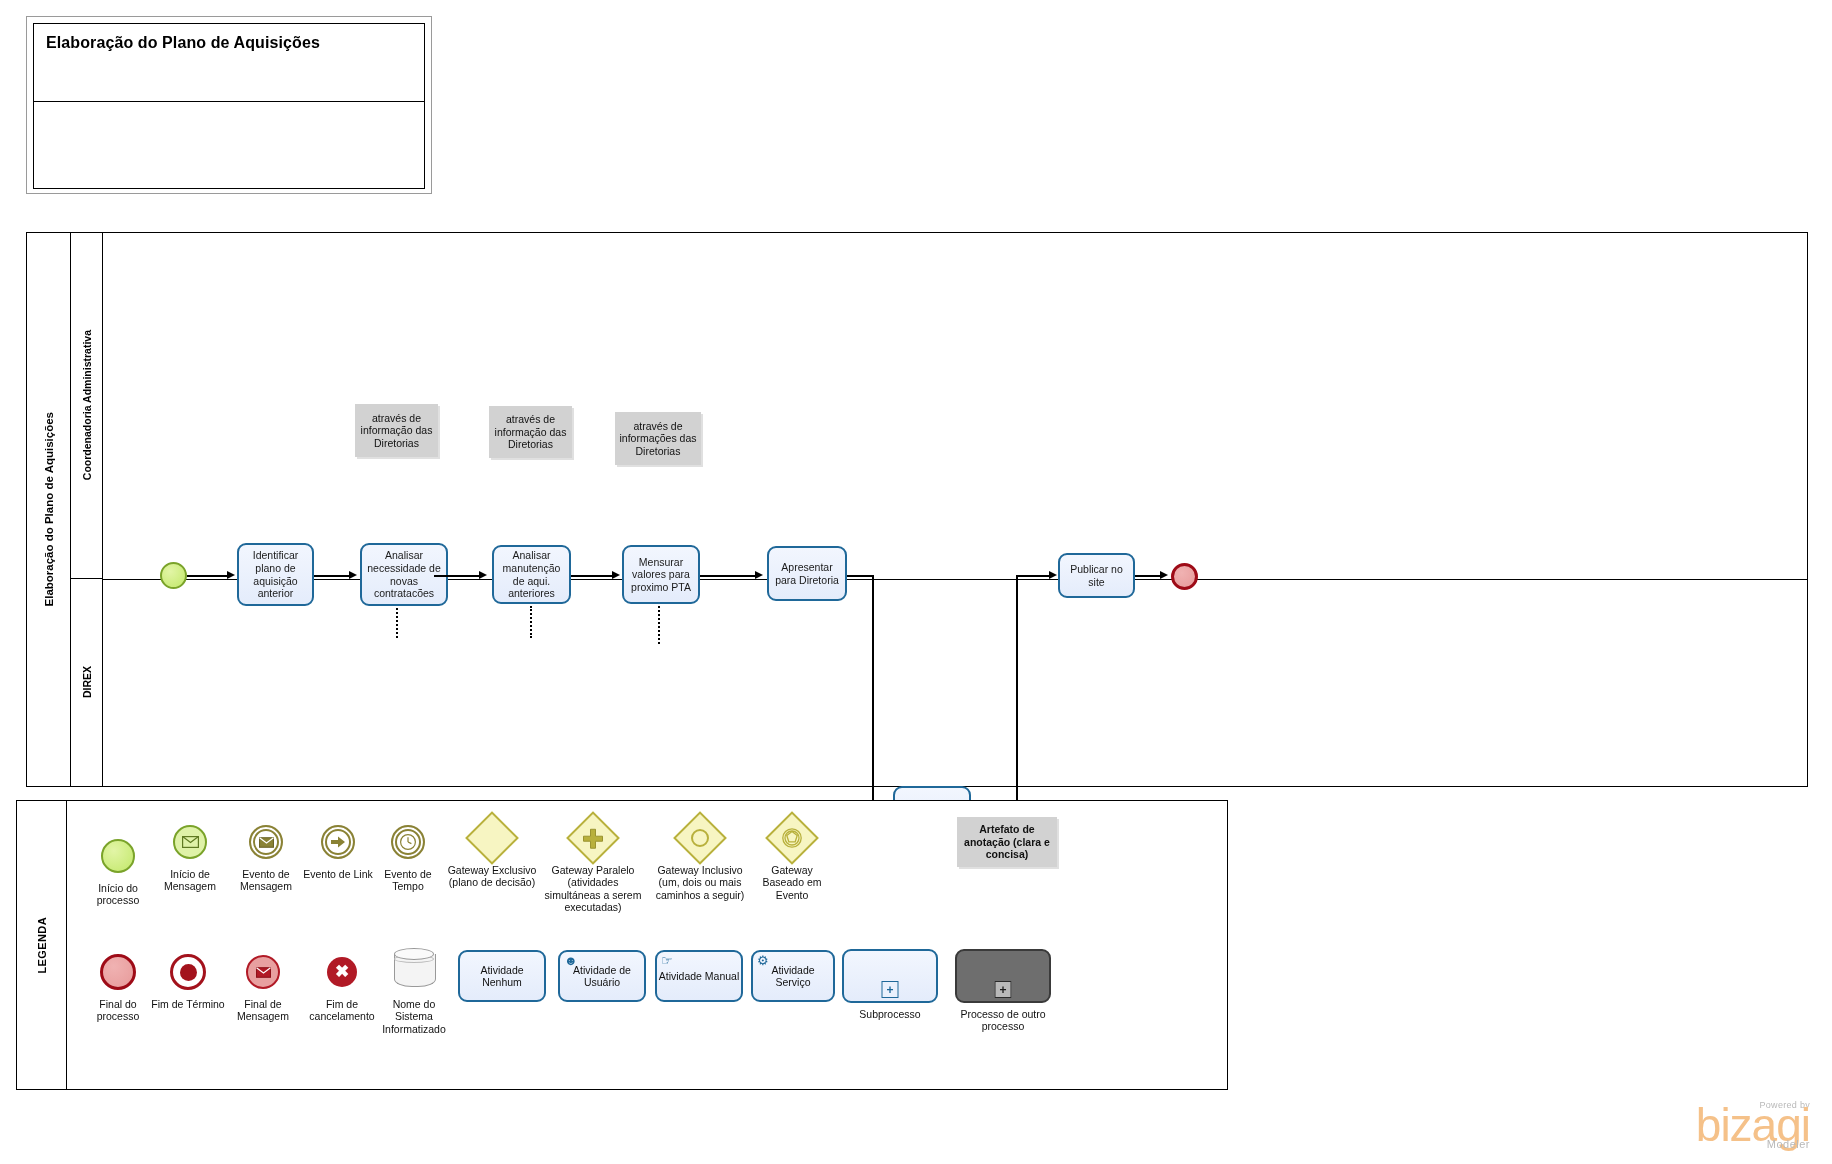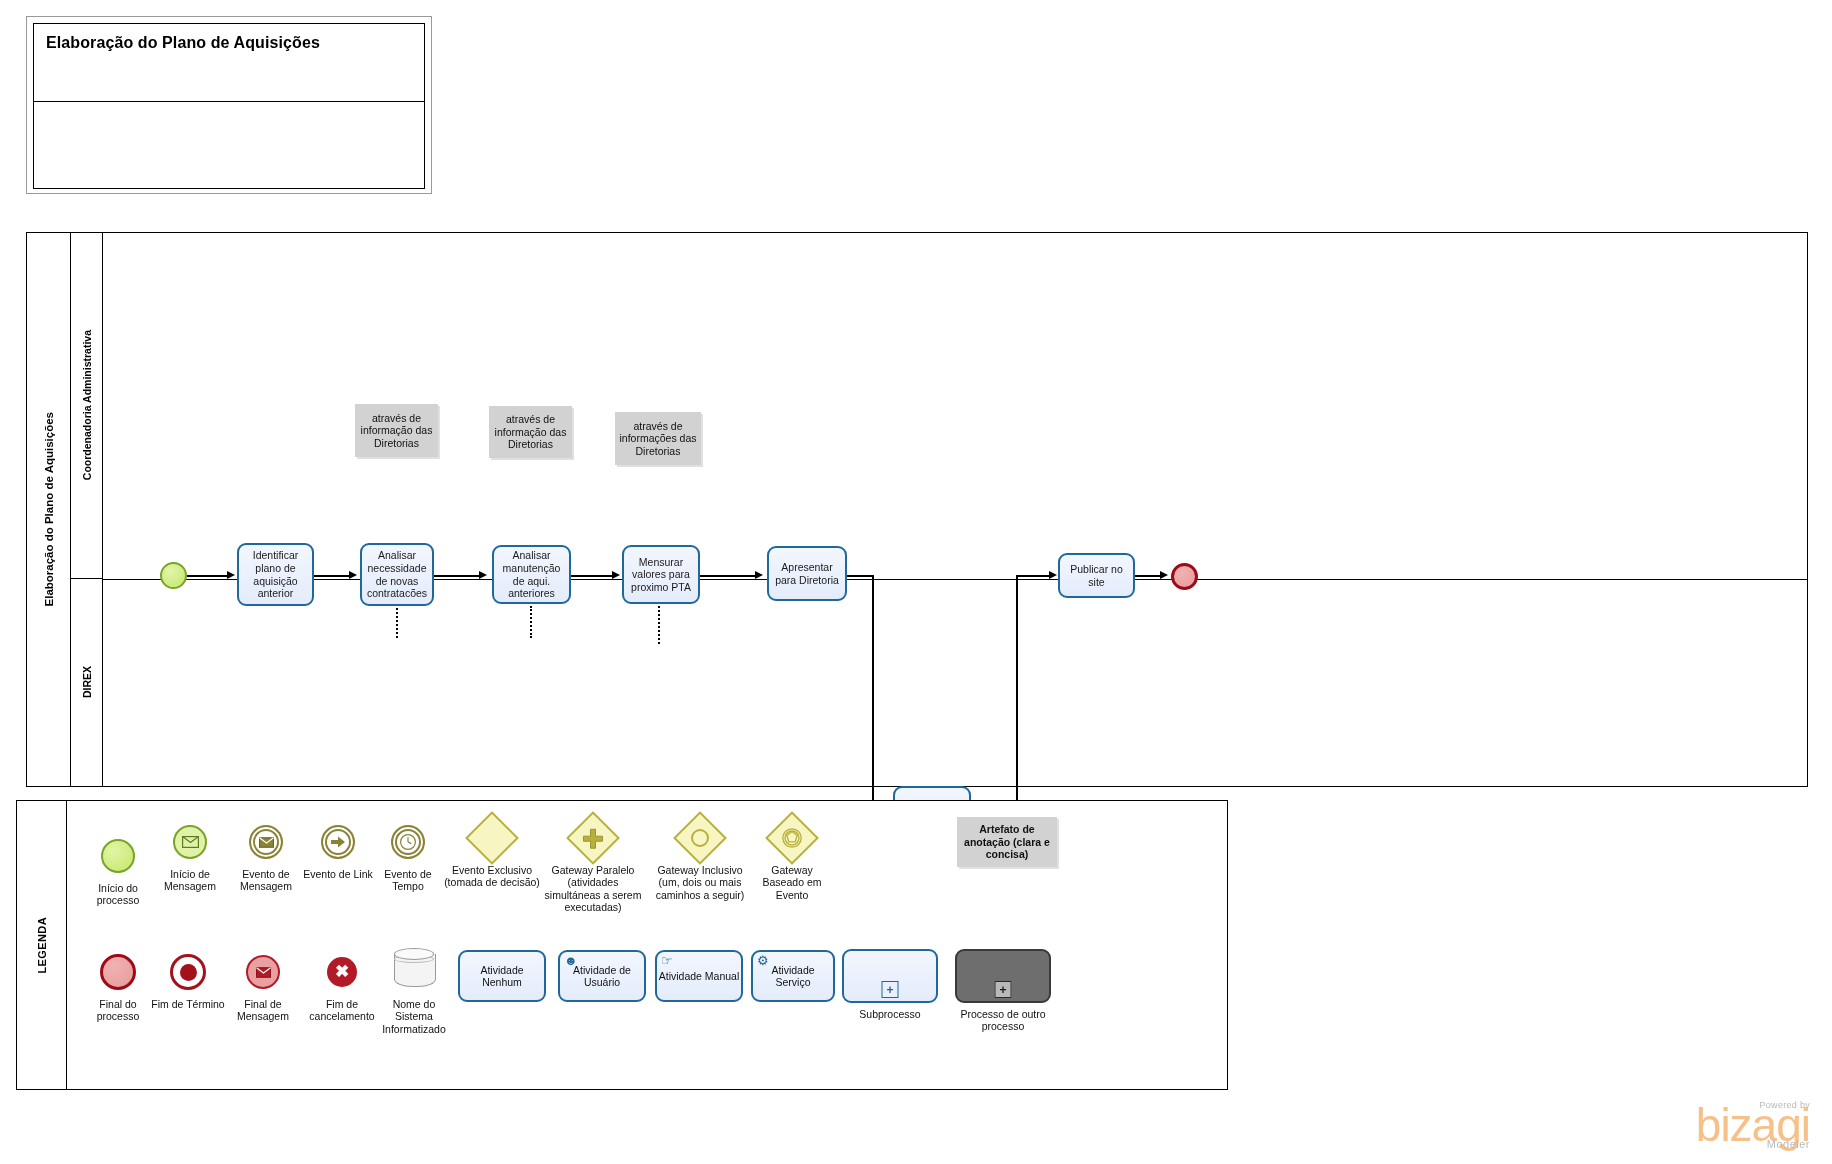--- a/index.html
+++ b/index.html
@@ -145,21 +145,21 @@
   <div class="ev" id="start-event"></div>
 
   <div class="flow fh" style="left:160px;top:342px;width:42px;"></div>
   <div class="arrow" style="left:200px;top:338px;"></div>
 
   <div class="task" style="left:210px;top:310px;width:77px;height:63px;">Identificar plano de aquisição anterior</div>
 
   <div class="flow fh" style="left:287px;top:342px;width:37px;"></div>
   <div class="arrow" style="left:322px;top:338px;"></div>
 
-  <div class="task" style="left:333px;top:310px;width:74px;height:63px;">Analisar necessidade de novas contratacões</div>
+  <div class="task" style="left:333px;top:310px;width:88px;height:63px;">Analisar necessidade de novas contratacões</div>
 
   <div class="flow fh" style="left:407px;top:342px;width:47px;"></div>
   <div class="arrow" style="left:452px;top:338px;"></div>
 
   <div class="task" style="left:465px;top:312px;width:79px;height:59px;">Analisar manutenção de aqui. anteriores</div>
 
   <div class="flow fh" style="left:544px;top:342px;width:43px;"></div>
   <div class="arrow" style="left:585px;top:338px;"></div>
 
   <div class="task" style="left:595px;top:312px;width:78px;height:59px;">Mensurar valores para proximo PTA</div>
@@ -255,21 +255,21 @@
         </svg>
       </div>
     </div>
     <div class="cap">Evento de Tempo</div>
   </div>
 
   <div class="leg" style="left:420px;top:14px;width:110px;">
     <div class="icon-wrap">
         <div class="diamond"></div>
       </div>
-    <div class="cap">Evento  Exclusivo (tomada de decisão)</div>
+    <div class="cap">Gateway  Exclusivo (plano de decisão)</div>
   </div>
 
   <div class="leg" style="left:522px;top:14px;width:108px;">
     <div class="icon-wrap">
       <div class="diamond">
         <svg width="21" height="21" viewBox="0 0 21 21">
           <path d="M8 1 H13 V8 H20 V13 H13 V20 H8 V13 H1 V8 H8 Z" fill="#b8b03c" stroke="#9a9330" stroke-width="1"></path>
         </svg>
       </div>
     </div>

